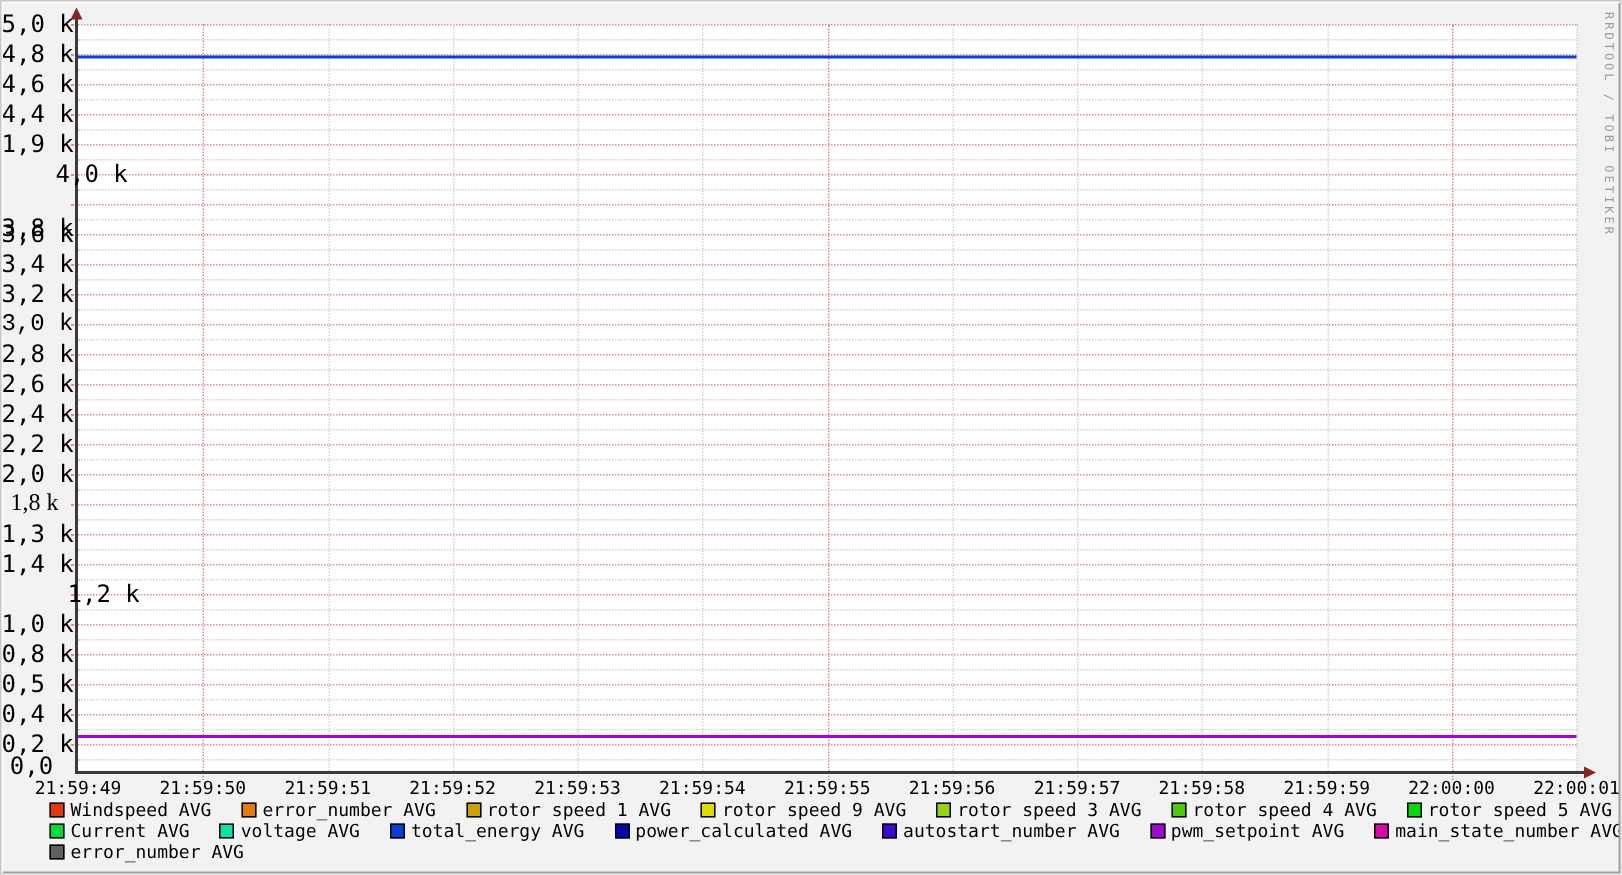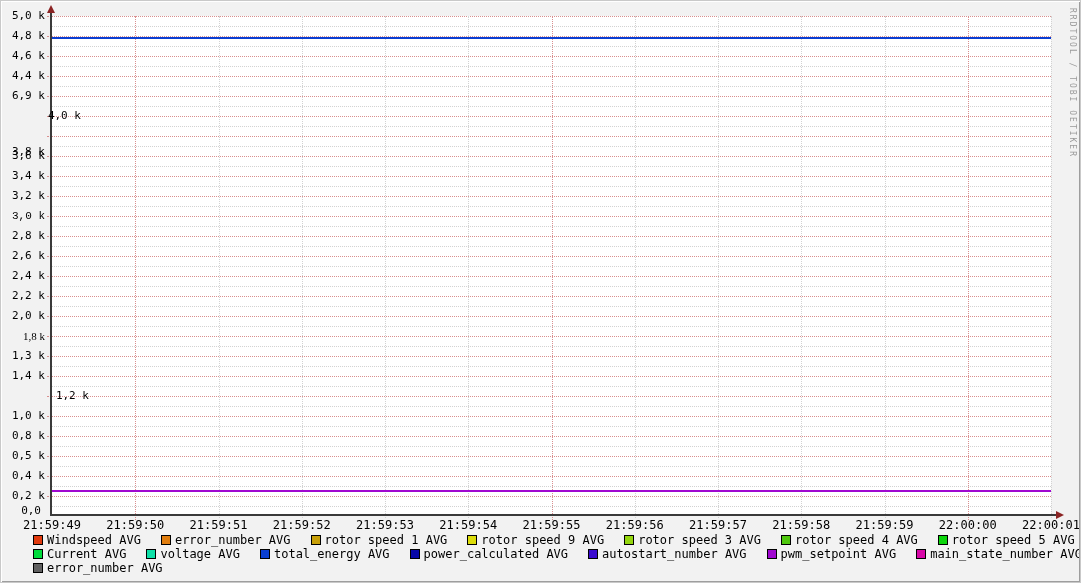--- a/index.html
+++ b/index.html
@@ -10,21 +10,21 @@
     font-family:"DejaVu Sans Mono","Liberation Mono",monospace;
     color:#000;
   }
   #bevel{position:absolute;left:0;top:0;right:0;bottom:0;
     box-shadow:inset 1px 1px 0 #ffffff, inset -1px -1px 0 #9e9e9e;
     pointer-events:none;z-index:50;}
   #plot{position:absolute;left:51px;top:15px;width:999px;height:500px;background:#ffffff;}
   .hgrid{position:absolute;height:0;border-top:1px dotted;}
   .vgrid{position:absolute;width:0;border-left:1px dotted;}
   .series-line{position:absolute;left:0;width:999px;height:2px;}
-  .ylab{position:absolute;left:0;width:44px;text-align:right;font-size:11px;line-height:14px;white-space:pre;}
+  .ylab{position:absolute;left:0;width:44px;text-align:center;font-size:16px;line-height:14px;white-space:pre;}
   .xlab{position:absolute;width:70px;text-align:center;font-size:12px;line-height:14px;top:517px;white-space:pre;}
   #yaxis{position:absolute;left:49px;top:8px;width:2px;height:507px;background:#3a3a3a;}
   #xaxis{position:absolute;left:49px;top:513px;width:1008px;height:2px;background:#3a3a3a;}
   #yarrow{position:absolute;left:46px;top:4px;width:0;height:0;
     border-left:4px solid transparent;border-right:4px solid transparent;border-bottom:8px solid #8b2323;}
   #xarrow{position:absolute;left:1055px;top:510px;width:0;height:0;
     border-top:4px solid transparent;border-bottom:4px solid transparent;border-left:8px solid #8b2323;}
   #watermark{position:absolute;right:3px;top:7px;
     writing-mode:vertical-rl;font-size:8px;letter-spacing:2px;color:#9a9a9a;}
   #legend{position:absolute;left:8px;top:532px;right:2px;}
@@ -120,21 +120,21 @@
       <div class="ylab" style="top: 288px;">2,2 k</div>
       <div class="ylab" style="top: 268px;">2,4 k</div>
       <div class="ylab" style="top: 248px;">2,6 k</div>
       <div class="ylab" style="top: 228px;">2,8 k</div>
       <div class="ylab" style="top: 208px; font-family: Liberation Mono, monospace;">3,0 k</div>
       <div class="ylab" style="top: 188px;">3,2 k</div>
       <div class="ylab" style="top: 168px;">3,4 k</div>
       <div class="ylab" style="top: 148px;">3,6 k</div>
       <div class="ylab" style="top: 144px;">3,8 k</div>
       <div class="ylab" style="top: 108px; margin-left: 36px;">4,0 k</div>
-      <div class="ylab" style="top: 88px;">6,9 k</div>
+      <div class="ylab" style="top: 88px;">1,9 k</div>
       <div class="ylab" style="top: 68px;">4,4 k</div>
       <div class="ylab" style="top: 48px;">4,6 k</div>
       <div class="ylab" style="top: 28px;">4,8 k</div>
       <div class="ylab" style="top: 8px;">5,0 k</div>
       <div class="ylab" style="top: 503px; width: 40px;">0,0</div>
       <div class="xlab" style="left: 16px;">21:59:49</div>
       <div class="xlab" style="left: 99.25px;">21:59:50</div>
       <div class="xlab" style="left: 182.5px;">21:59:51</div>
       <div class="xlab" style="left: 265.75px;">21:59:52</div>
       <div class="xlab" style="left: 349px;">21:59:53</div>

